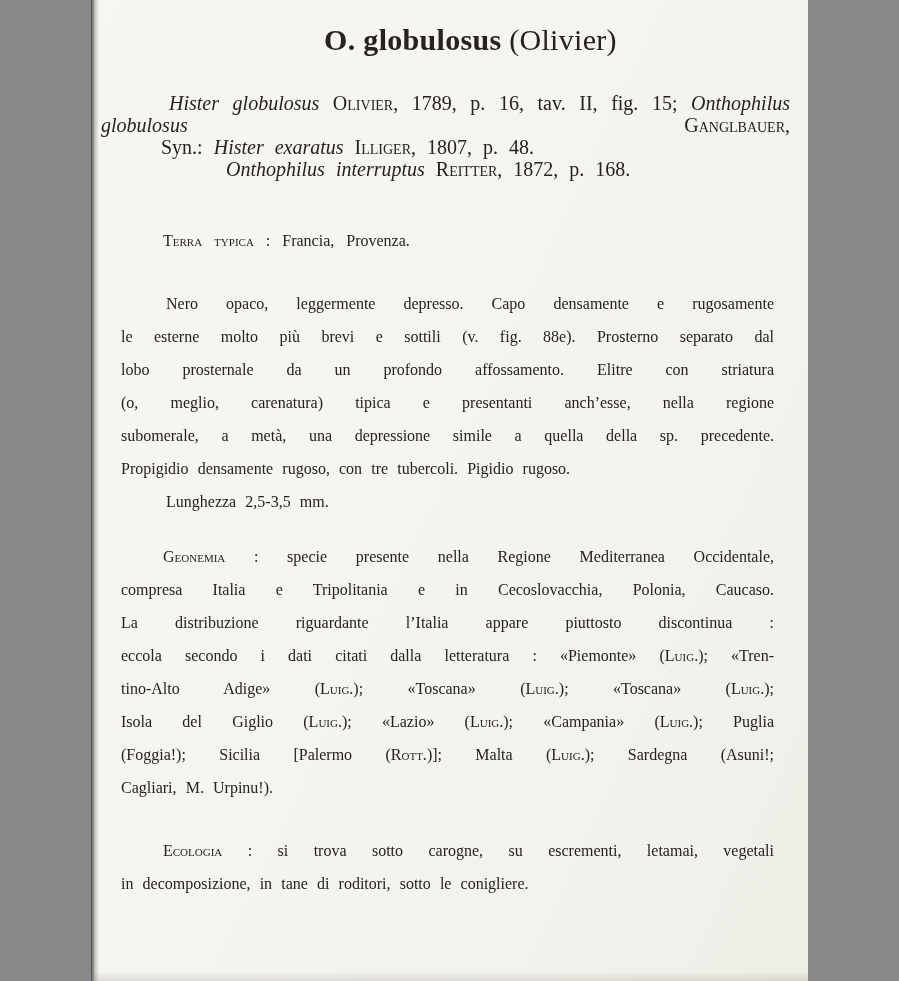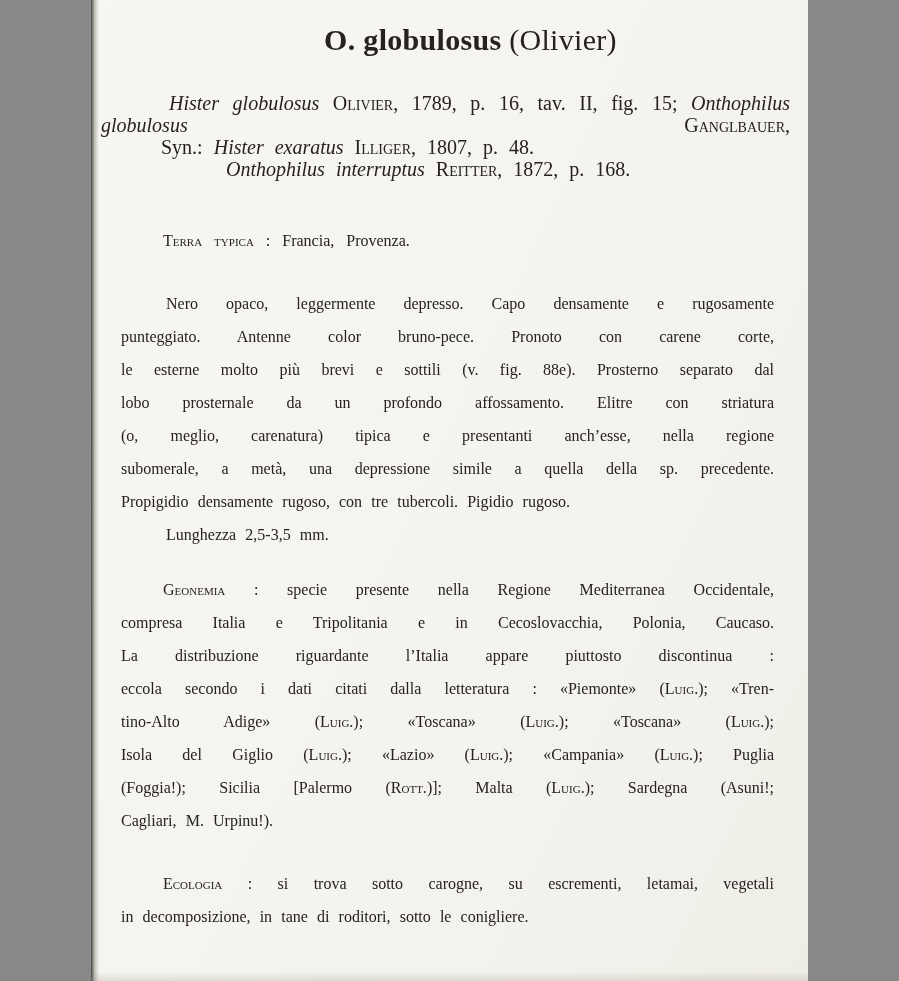--- a/index.html
+++ b/index.html
@@ -62,21 +62,20 @@
     <div class="cite-block">
       <div class="cline j ind-c"><span class="i">Hister globulosus </span><span class="sc">Olivier</span><span>, 1789, p. 16, tav. II, fig. 15; </span><span class="i">Onthophilus globulosus </span><span class="sc">Ganglbauer</span><span>,</span></div>
       <div class="cline last syn1"><span>Syn.: </span><span class="i">Hister exaratus </span><span class="sc">Illiger</span><span>, 1807, p. 48.</span></div>
       <div class="cline last syn2"><span class="i">Onthophilus interruptus </span><span class="sc">Reitter</span><span>, 1872, p. 168.</span></div>
     </div>
 
     <div class="line terra-line"><span class="sc">Terra typica</span><span> : Francia, Provenza.</span></div>
 
     <div class="desc-block">
       <div class="line j ind"><span>Nero opaco, leggermente depresso. Capo densamente e rugosamente</span></div>
-      <div class="line j"><span>punteggiato. Antenne color bruno-pece. Pronoto con carene corte,</span></div>
       <div class="line j"><span>le esterne molto più brevi e sottili (v. fig. 88e). Prosterno separato dal</span></div>
       <div class="line j"><span>lobo prosternale da un profondo affossamento. Elitre con striatura</span></div>
       <div class="line j"><span>(o, meglio, carenatura) tipica e presentanti anch’esse, nella regione</span></div>
       <div class="line j"><span>subomerale, a metà, una depressione simile a quella della sp. precedente.</span></div>
       <div class="line last"><span>Propigidio densamente rugoso, con tre tubercoli. Pigidio rugoso.</span></div>
       <div class="line last ind"><span>Lunghezza 2,5-3,5 mm.</span></div>
     </div>
 
     <div class="geo-block">
       <div class="line j ind-g"><span class="sc">Geonemia</span><span> : specie presente nella Regione Mediterranea Occidentale,</span></div>

